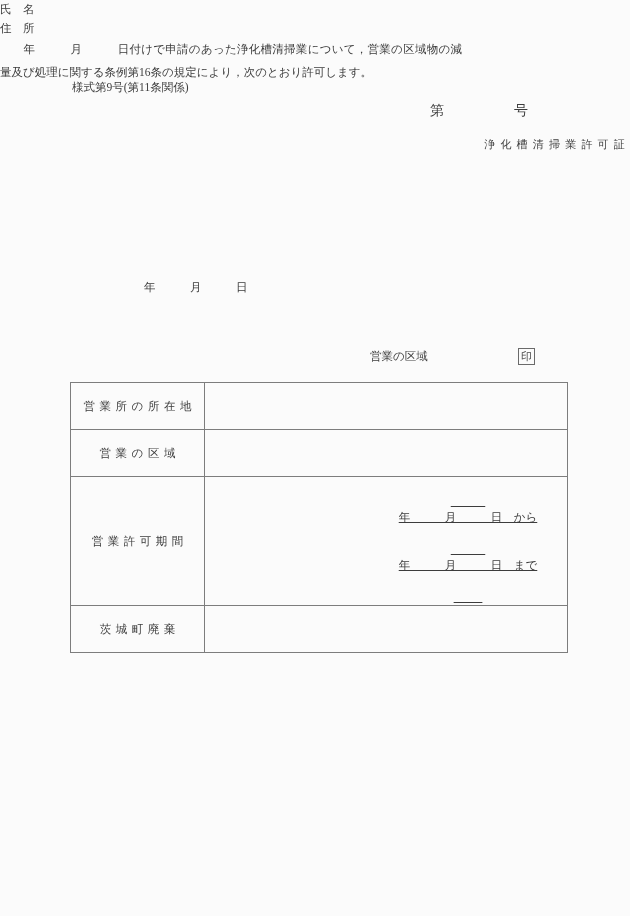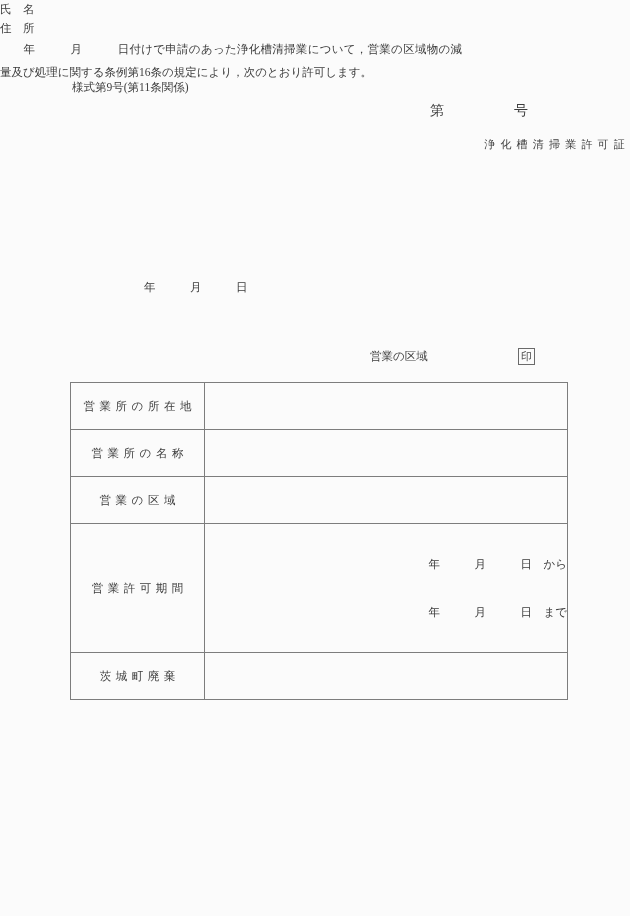--- a/index.html
+++ b/index.html
@@ -127,22 +127,23 @@
   }
   .info-table td.label {
     width: 133px;
     text-align: center;
     letter-spacing: 4.5px;
     text-indent: 4.5px;
     white-space: pre;
   }
   .info-table td.value {
     width: 354px;
-    text-align: right;
+    text-align: center;
     padding-left: 8px;
+    text-decoration: underline;
   }
   .period-lines {
     margin-left: 156px;
     line-height: 16px;
     font-size: 11.5px;
     white-space: pre;
   }
 </style>
 </head>
 <body>
@@ -166,24 +167,20 @@
 
   <div class="issuer-row">
     <span class="issuer-name">営業の区域</span>
     <span class="seal-box">印</span>
   </div>
 
   <table class="info-table">
     <tbody>
       <tr>
         <td class="label">営業所の所在地</td>
-        <td class="value"></td>
-      </tr>
-      <tr>
-        <td class="label">営業所の名称</td>
         <td class="value"></td>
       </tr>
       <tr>
         <td class="label">営業の区域</td>
         <td class="value"></td>
       </tr>
       <tr>
         <td class="label">営業許可期間</td>
         <td class="value">
           <div class="period-lines">

